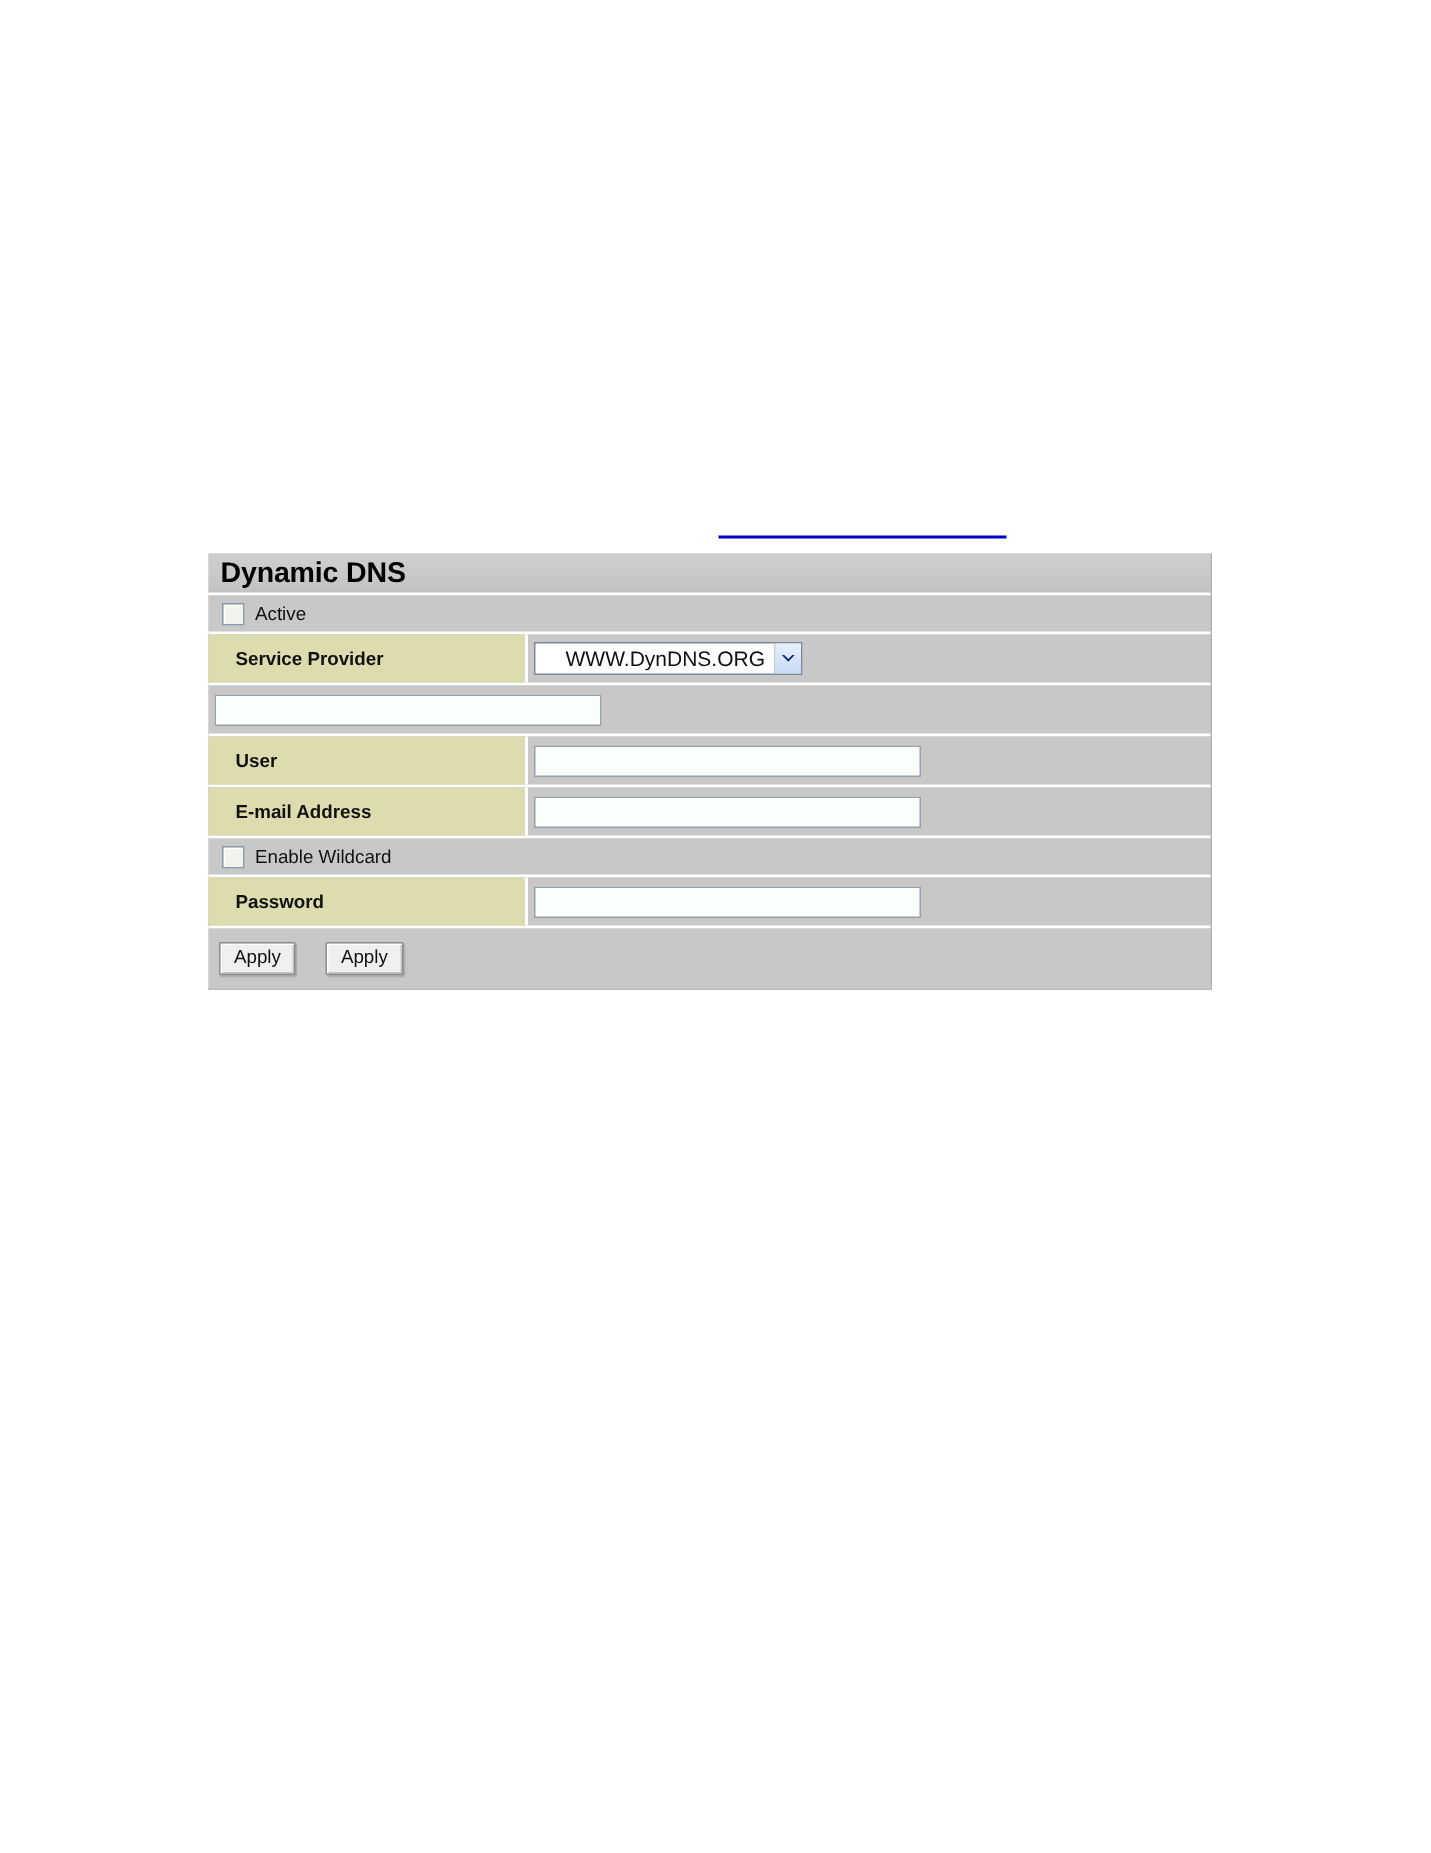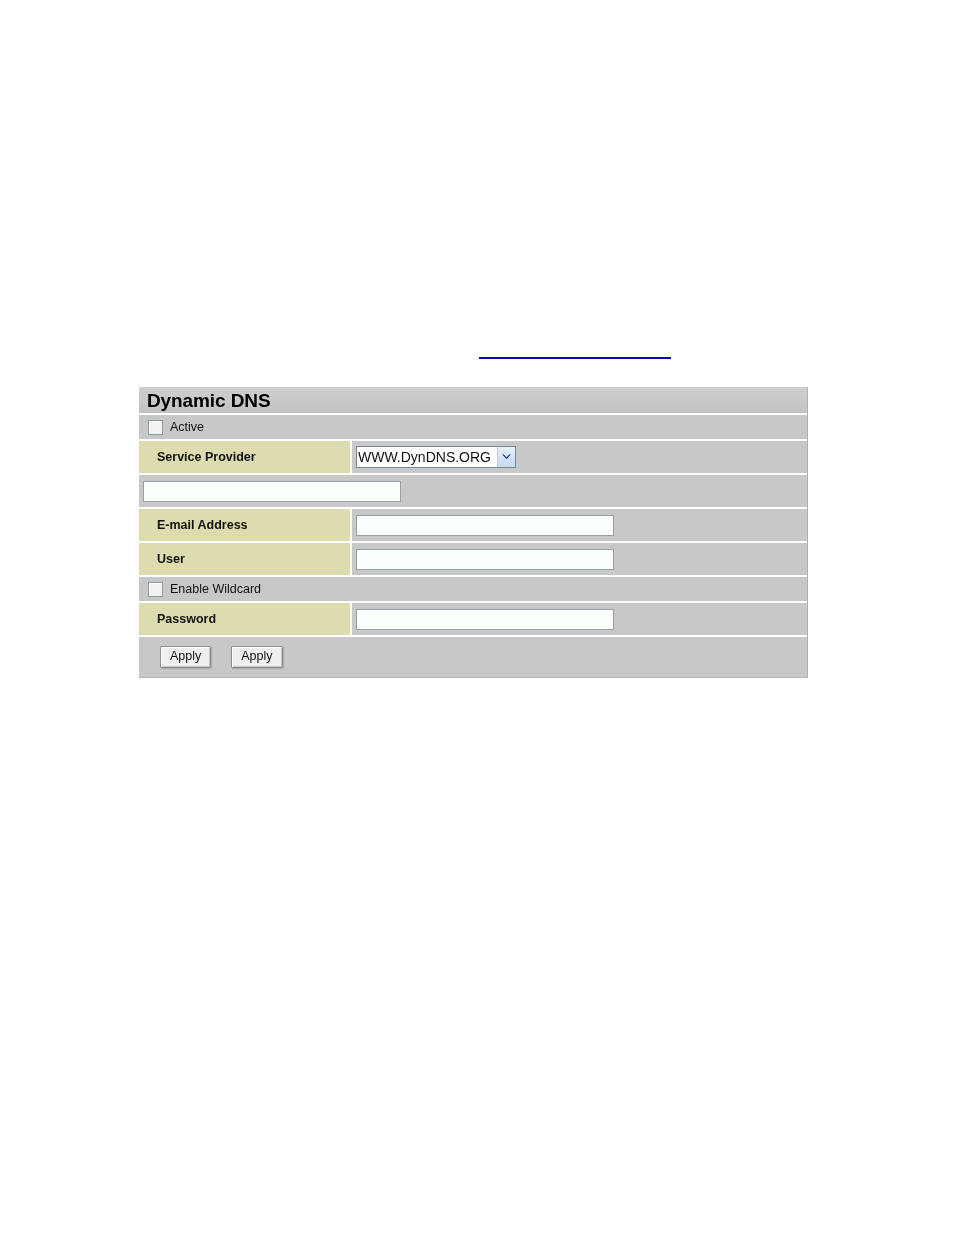--- a/index.html
+++ b/index.html
@@ -22,21 +22,21 @@
     top: 357px;
     width: 192px;
     height: 0;
     border-top: 2px solid #0000cc;
   }
 
   
   .panel {
     position: absolute;
     left: 139px;
-    top: 387px;
+    top: 369px;
     width: 668px;
     background: #c8c8c8;
     border-right: 1px solid #b0b0b0;
     border-bottom: 1px solid #b8b8b8;
     font-size: 12.5px;
     color: #111111;
   }
 
   
   .panel-header {
@@ -136,21 +136,21 @@
     align-items: stretch;
     height: 22px;
     border: 1px solid #7b8794;
     background: #ffffff;
     box-sizing: border-box;
     cursor: pointer;
   }
   .sel-text {
     display: flex;
     align-items: center;
-    padding: 0 6px 0 1px;
+    padding: 0 6px 0 20px;
     font-size: 14px;
     color: #111111;
     white-space: nowrap;
     line-height: 1;
   }
   .sel-arrow {
     width: 17px;
     flex: 0 0 17px;
     background: linear-gradient(to bottom, #e8f0fb 0%, #c5daf4 100%);
     border-left: 1px solid #c3cbd4;
@@ -159,21 +159,21 @@
     justify-content: center;
   }
   .sel-arrow svg { display: block; }
 
   
   .row-buttons {
     background: #c8c8c8;
     height: 40px;
     display: flex;
     align-items: center;
-    padding-left: 21px;
+    padding-left: 7px;
     border-bottom: none;
   }
   .btn {
     font-family: "Liberation Sans", sans-serif;
     font-size: 12.5px;
     color: #111111;
     background: #efefef;
     border: 1px solid #8d8d8d;
     box-shadow: inset 1px 1px 0 #ffffff, inset -1px -1px 0 #c4c4c4, 1px 1px 1px rgba(0,0,0,0.16);
     padding: 3px 9px 4px 9px;
@@ -213,28 +213,28 @@
     </div>
   </div>
 
   <div class="row">
     <div class="cell-value">
       <input class="txt" type="text" value="" placeholder="" style="">
     </div>
   </div>
 
   <div class="row">
+    <div class="cell-label">User</div>
+    <div class="cell-value">
+      <input class="txt" type="text" value="" style="">
+    </div>
+  </div>
+
+  <div class="row">
     <div class="cell-label">E-mail Address</div>
-    <div class="cell-value">
-      <input class="txt" type="text" value="" style="">
-    </div>
-  </div>
-
-  <div class="row">
-    <div class="cell-label">User</div>
     <div class="cell-value">
       <input class="txt" type="text" value="" style="">
     </div>
   </div>
 
   <div class="row row-check">
     <span class="chk"></span>
     <span class="chk-label">Enable Wildcard</span>
   </div>
 

